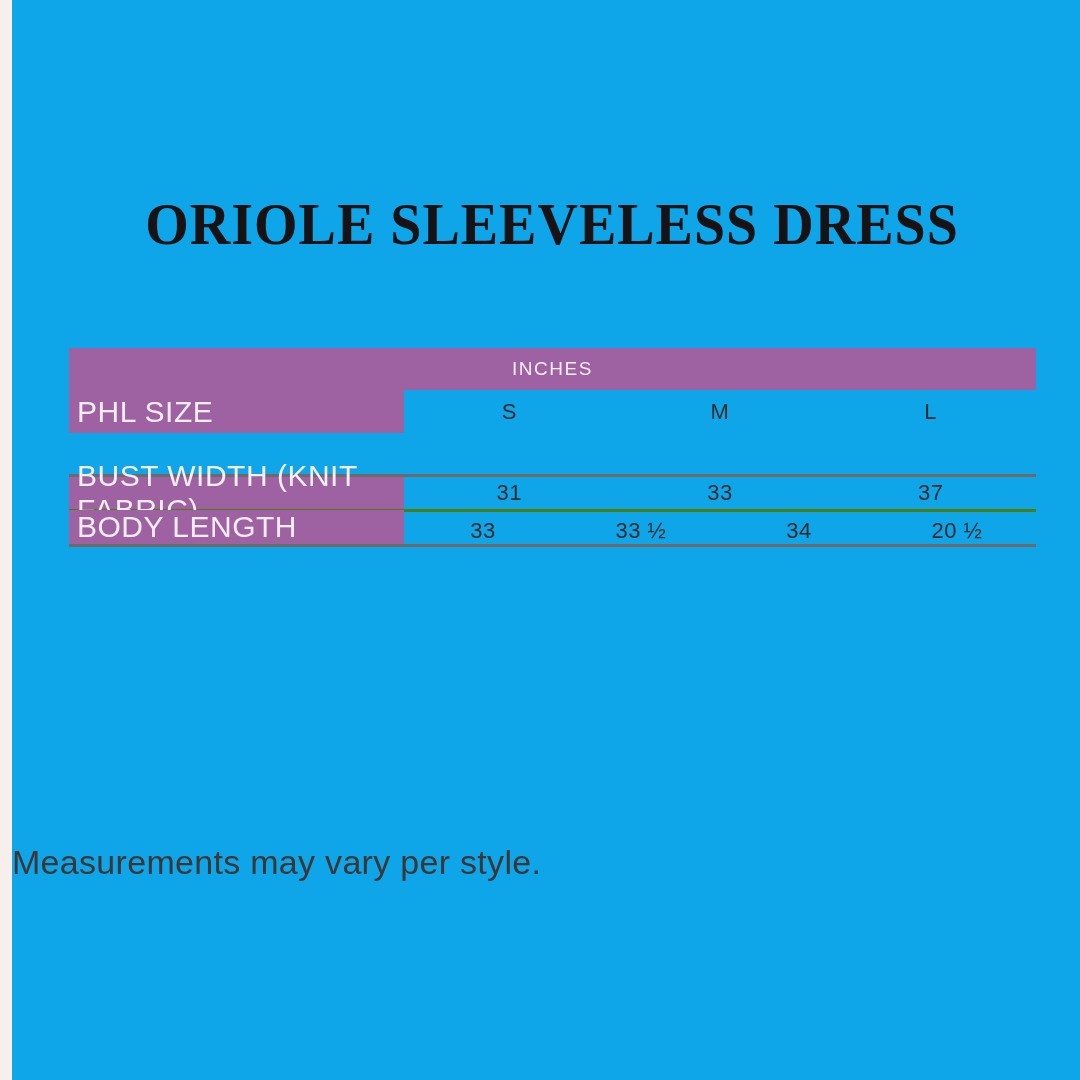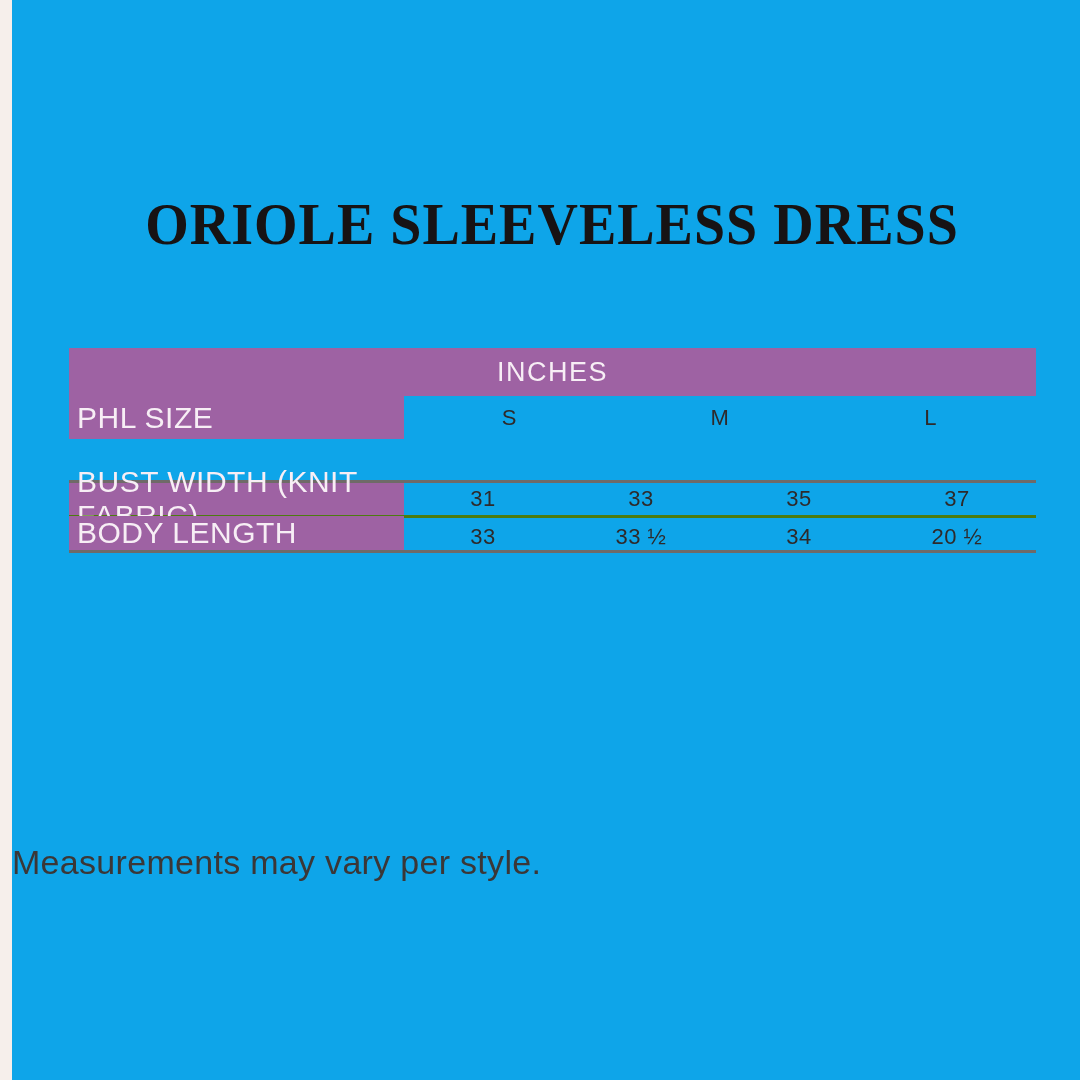--- a/index.html
+++ b/index.html
@@ -30,27 +30,27 @@
     color: #171314;
     transform: scaleY(1.06);
   }
   .size-table {
     position: absolute;
     left: 57px;
     top: 348px;
     width: 967px;
   }
   .unit-row {
-    height: 48px;
+    height: 42px;
     background: #9e62a3;
     display: flex;
     align-items: center;
     justify-content: center;
     color: #f7eef5;
-    font-size: 27px;
+    font-size: 19px;
     letter-spacing: 1.5px;
   }
   .size-row {
     display: flex;
     height: 43px;
   }
   .label-cell {
     width: 335px;
     flex: 0 0 335px;
     background: #9e62a3;
@@ -120,21 +120,20 @@
     </div>
 
     <div class="table-gap"></div>
 
     <div class="data-rows">
 
       <div class="data-row">
         <div class="label-cell">BUST WIDTH (KNIT FABRIC)</div>
         <div class="value-cell">31</div>
         <div class="value-cell">33</div>
-        <div class="value-cell">35</div>
         <div class="value-cell">37</div>
       </div>
 
       <div class="data-row">
         <div class="label-cell">BODY LENGTH</div>
         <div class="value-cell">33</div>
         <div class="value-cell">33 ½</div>
         <div class="value-cell">34</div>
         <div class="value-cell">20 ½</div>
       </div>

